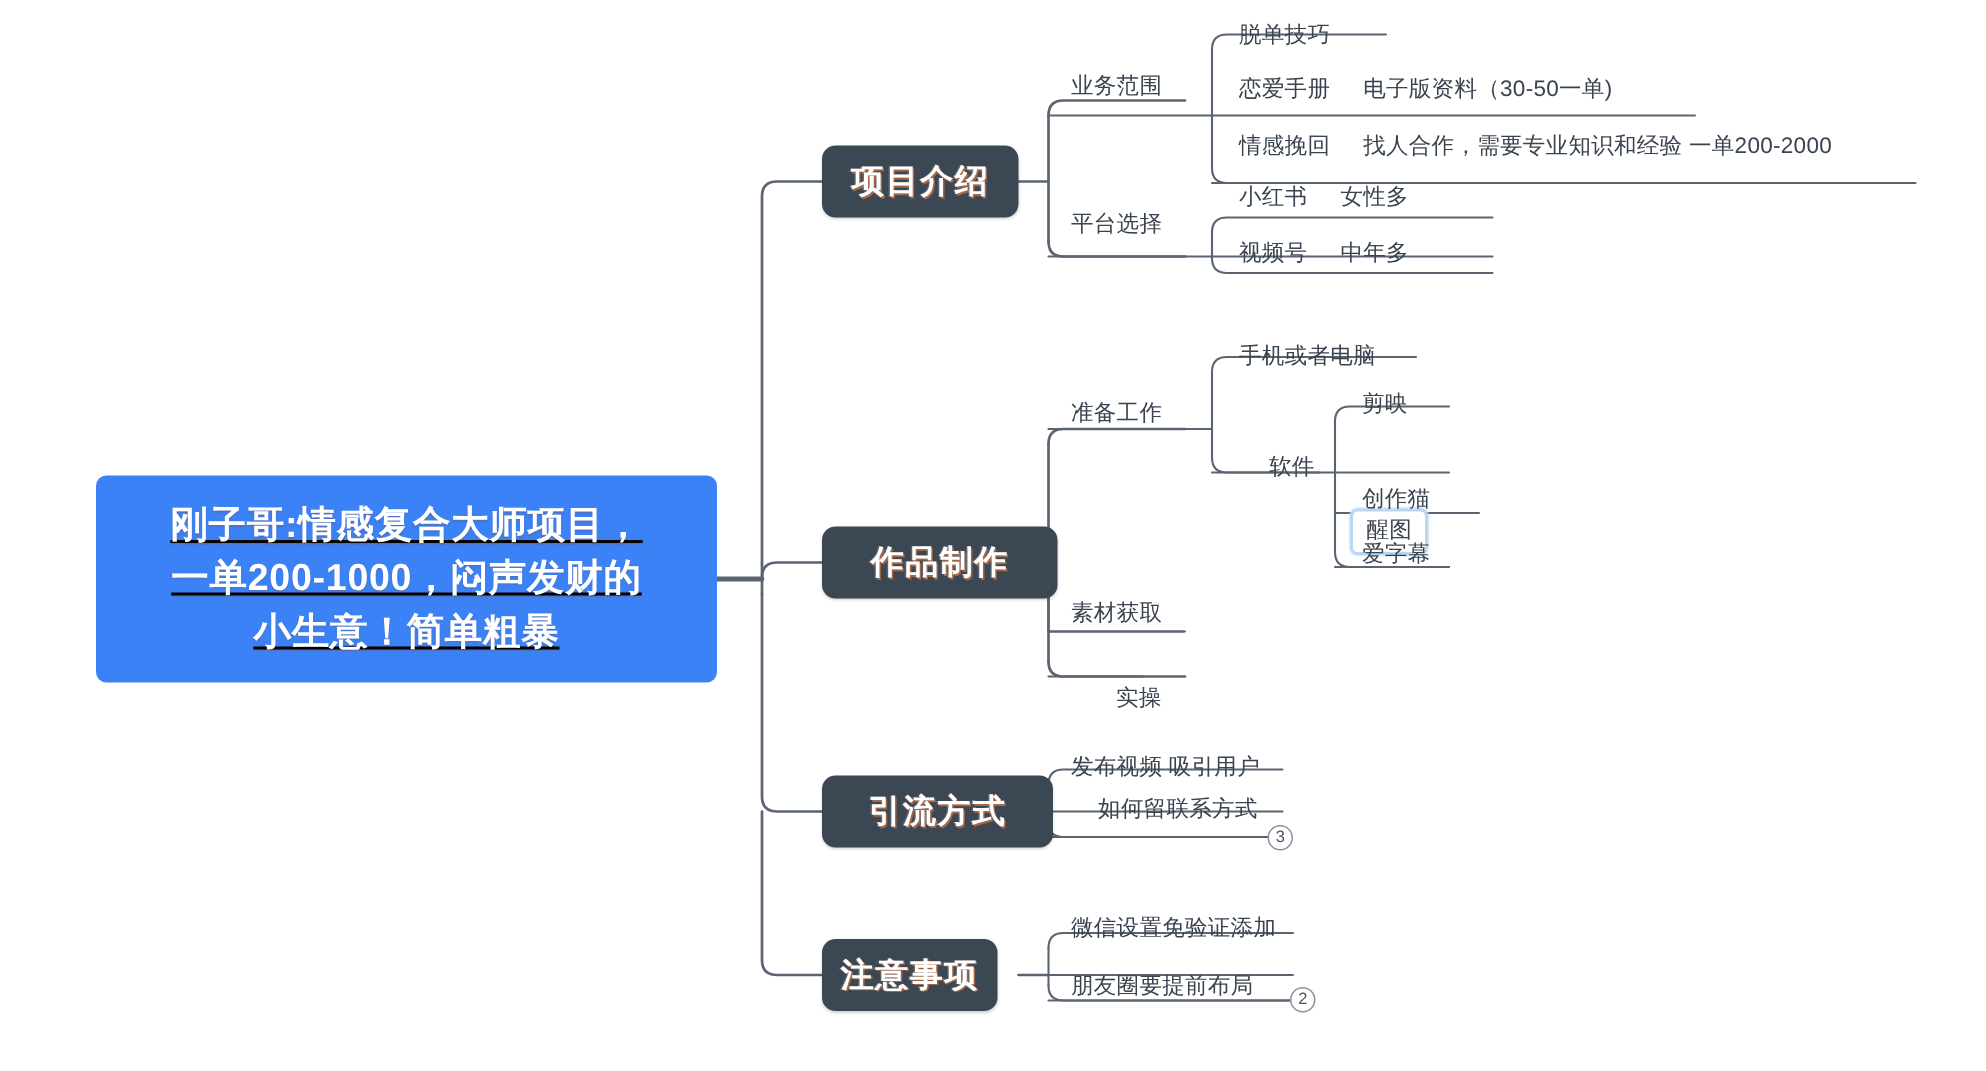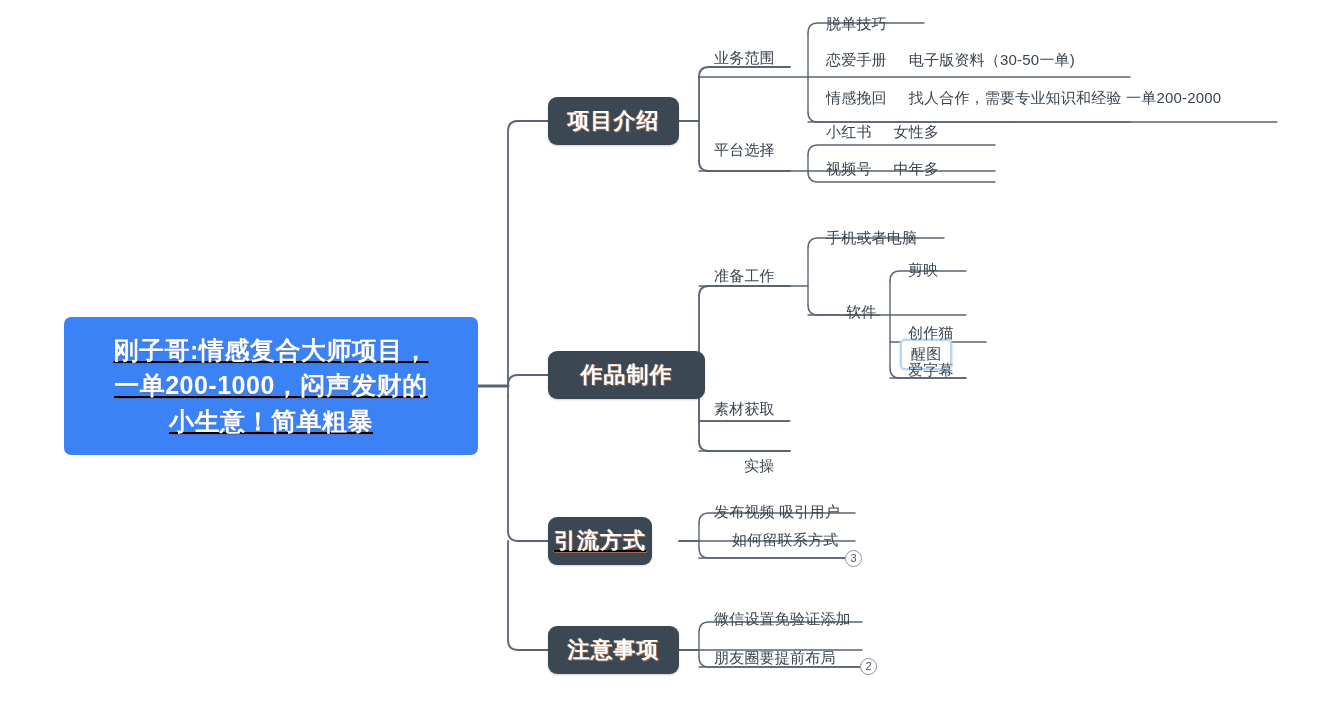--- a/index.html
+++ b/index.html
@@ -211,25 +211,25 @@
   </div>
 
   <div class="main-node" style="left:548px; top:97px; width:131px;">
     <span class="main-text">项目介绍</span>
   </div>
 
   <div class="main-node" style="left:548px; top:351px; width:157px;">
     <span class="main-text">作品制作</span>
   </div>
 
-  <div class="main-node" style="left:548px; top:517px; width:104px;text-decoration:underline;">
+  <div class="main-node" style="left:548px; top:517px; width:154px;">
     <span class="main-text">引流方式</span>
   </div>
 
-  <div class="main-node" style="left:548px; top:626px; width:131px;align-items:center;">
+  <div class="main-node" style="left:548px; top:626px; width:117px;align-items:center;">
     <span class="main-text">注意事项</span>
   </div>
 
   <div class="leaf" style="left:714px; top:48px;">
     <span>业务范围</span>
   </div>
 
   <div class="leaf" style="left:826px; top:14px;">
     <span>脱单技巧</span>
   </div>

